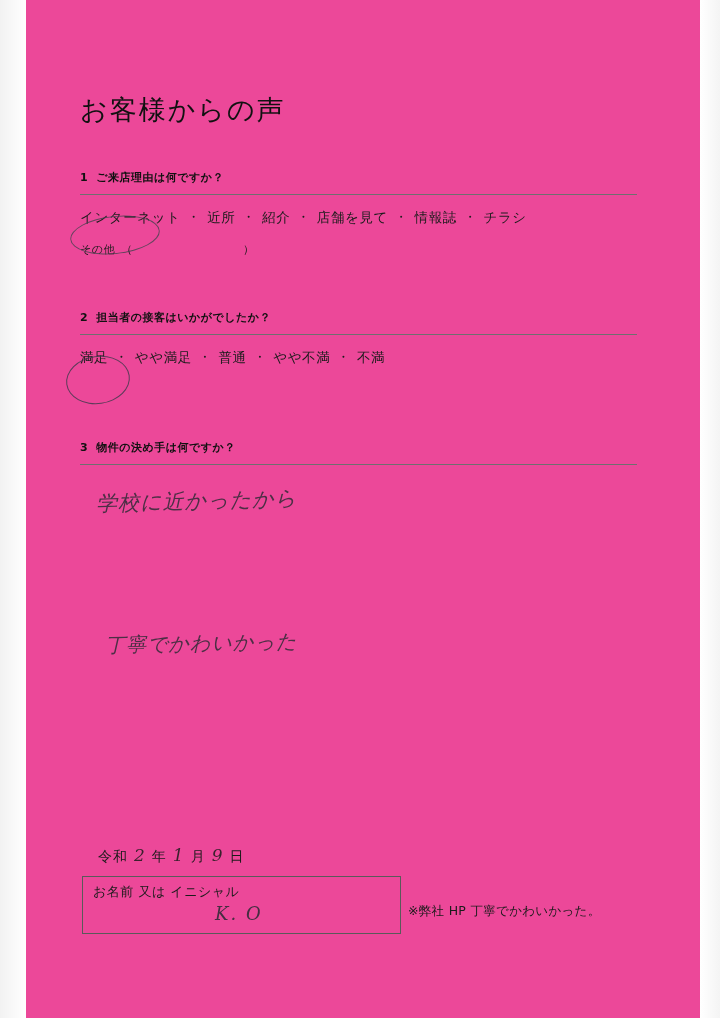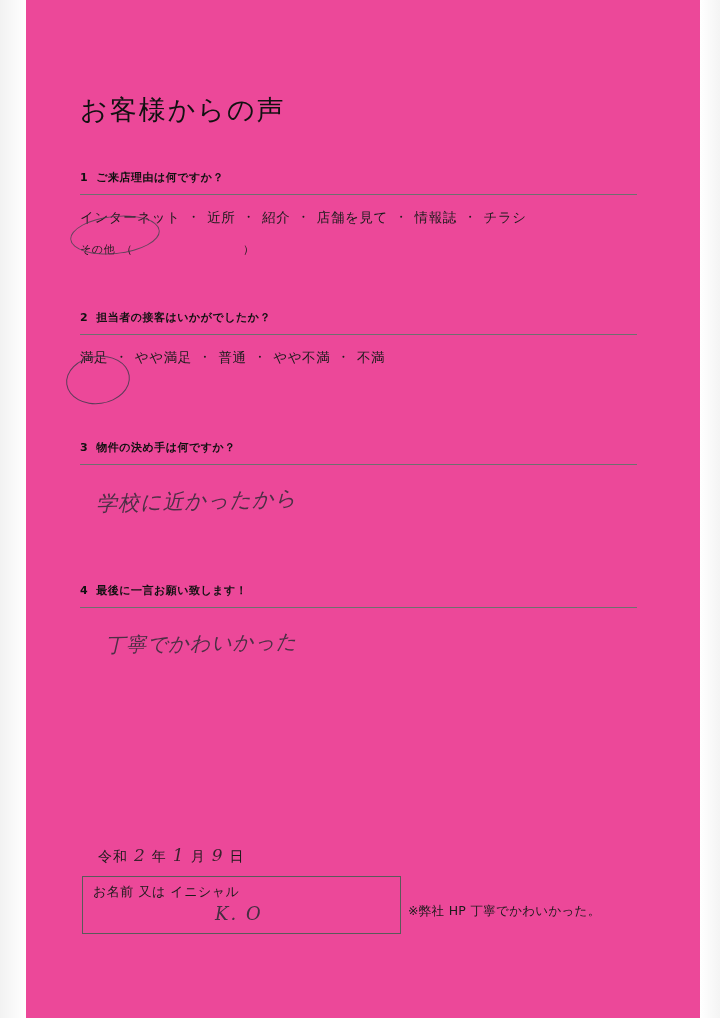--- a/index.html
+++ b/index.html
@@ -229,26 +229,20 @@
   <div class="circle-mark" id="circle-manzoku"></div>
 
   <div class="q-block" style="top:440px;">
     <div class="q-head">
       <span class="q-num">3</span><span>物件の決め手は何ですか？</span>
     </div>
     <div class="rule"></div>
   </div>
   <div class="hand hw-answer3">学校に近かったから</div>
 
-  <div class="q-block" style="top:583px;">
-    <div class="q-head">
-      <span class="q-num">4</span><span>最後に一言お願い致します！</span>
-    </div>
-    <div class="rule"></div>
-  </div>
   <div class="hand hw-answer4">丁寧でかわいかった</div>
 
   <div class="date-line">
     <span>令和</span><span class="hw">2</span><span>年</span><span class="hw">1</span><span>月</span><span class="hw">9</span><span>日</span>
   </div>
 
   <div class="name-box">
     <div class="name-box-label">お名前 又は イニシャル</div>
     <div class="name-box-value hand">K. O</div>
   </div>

